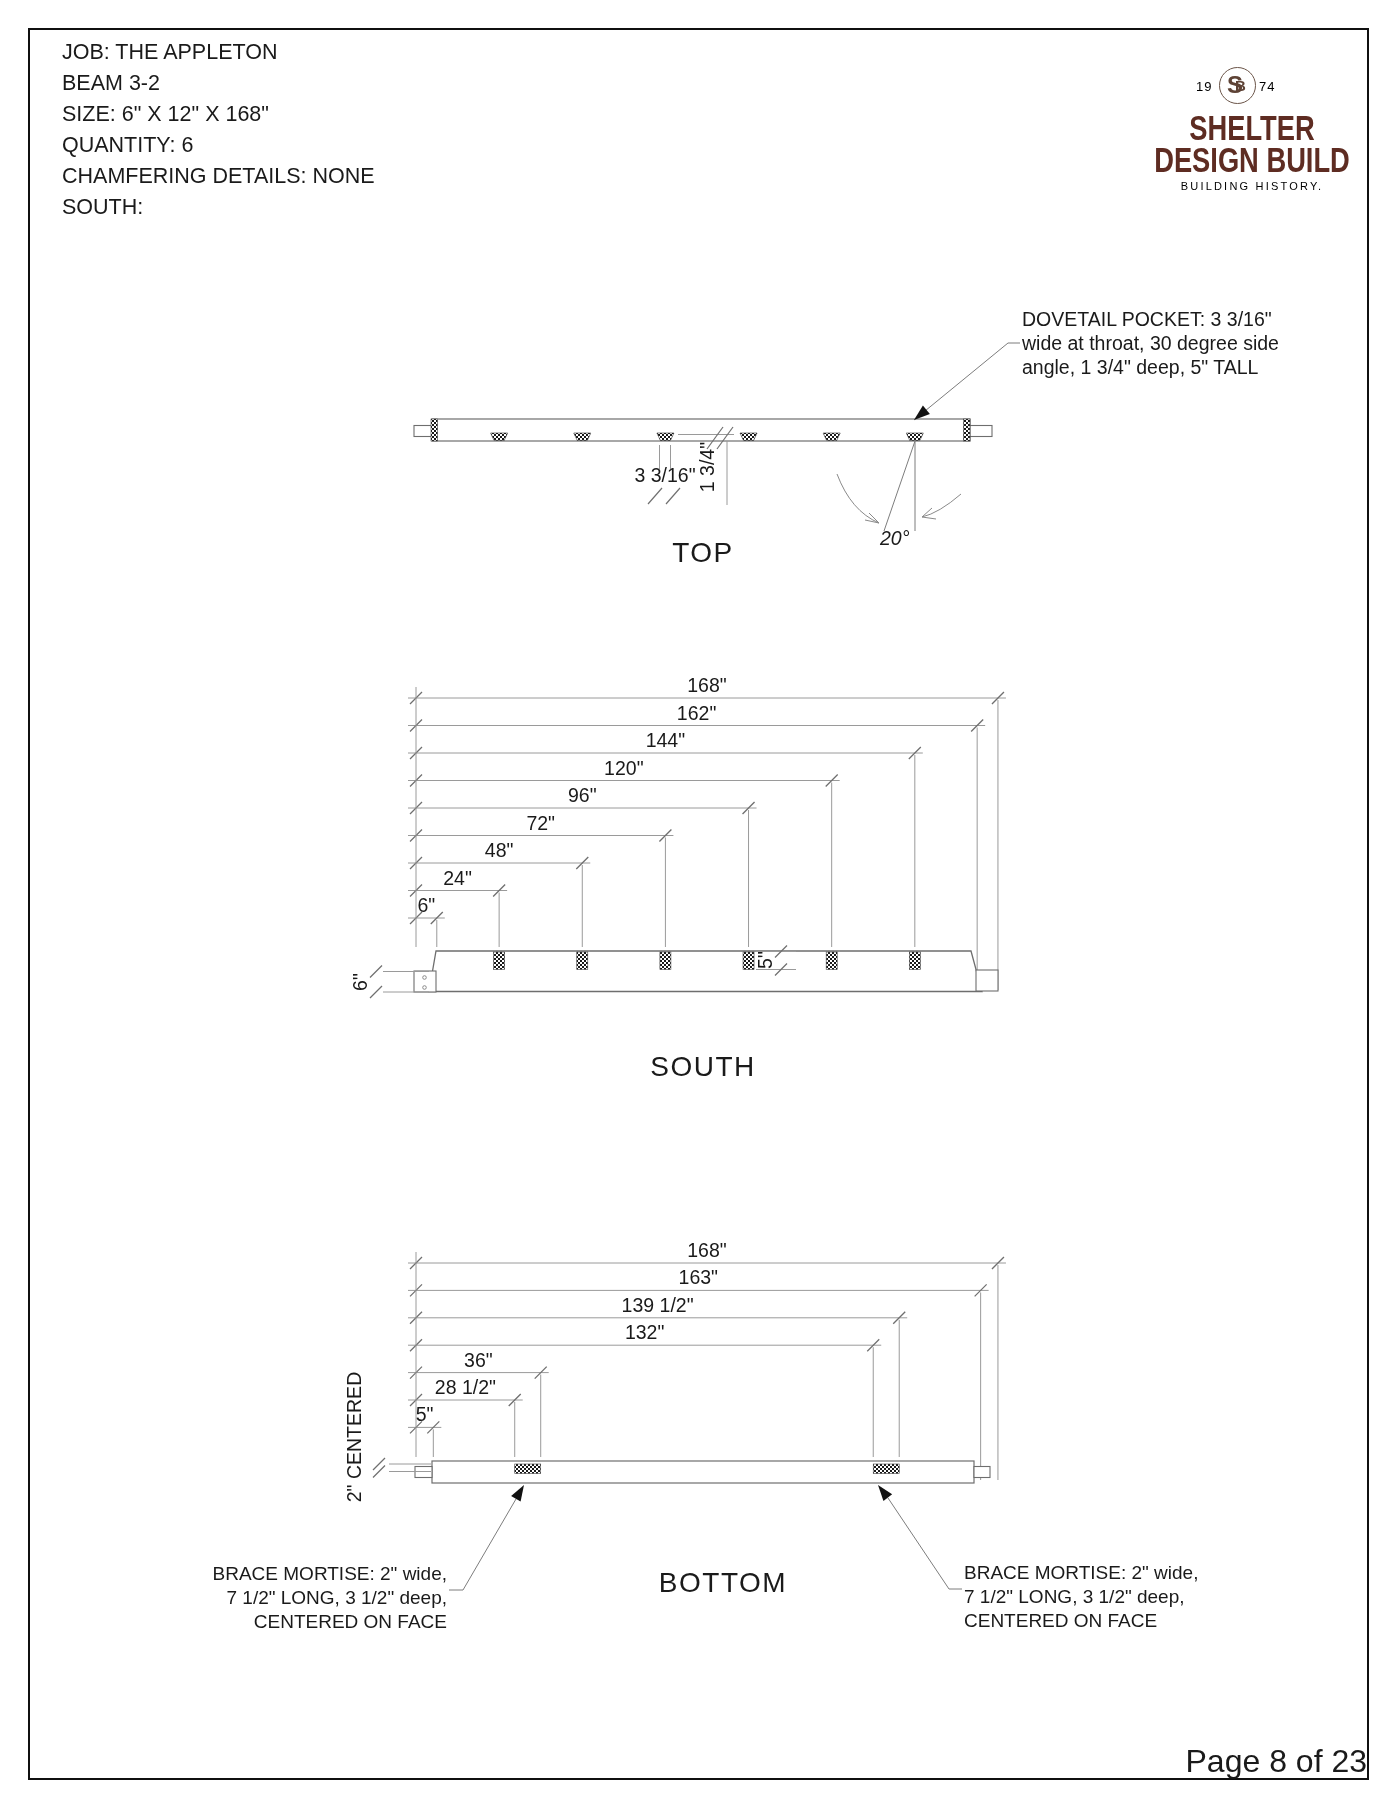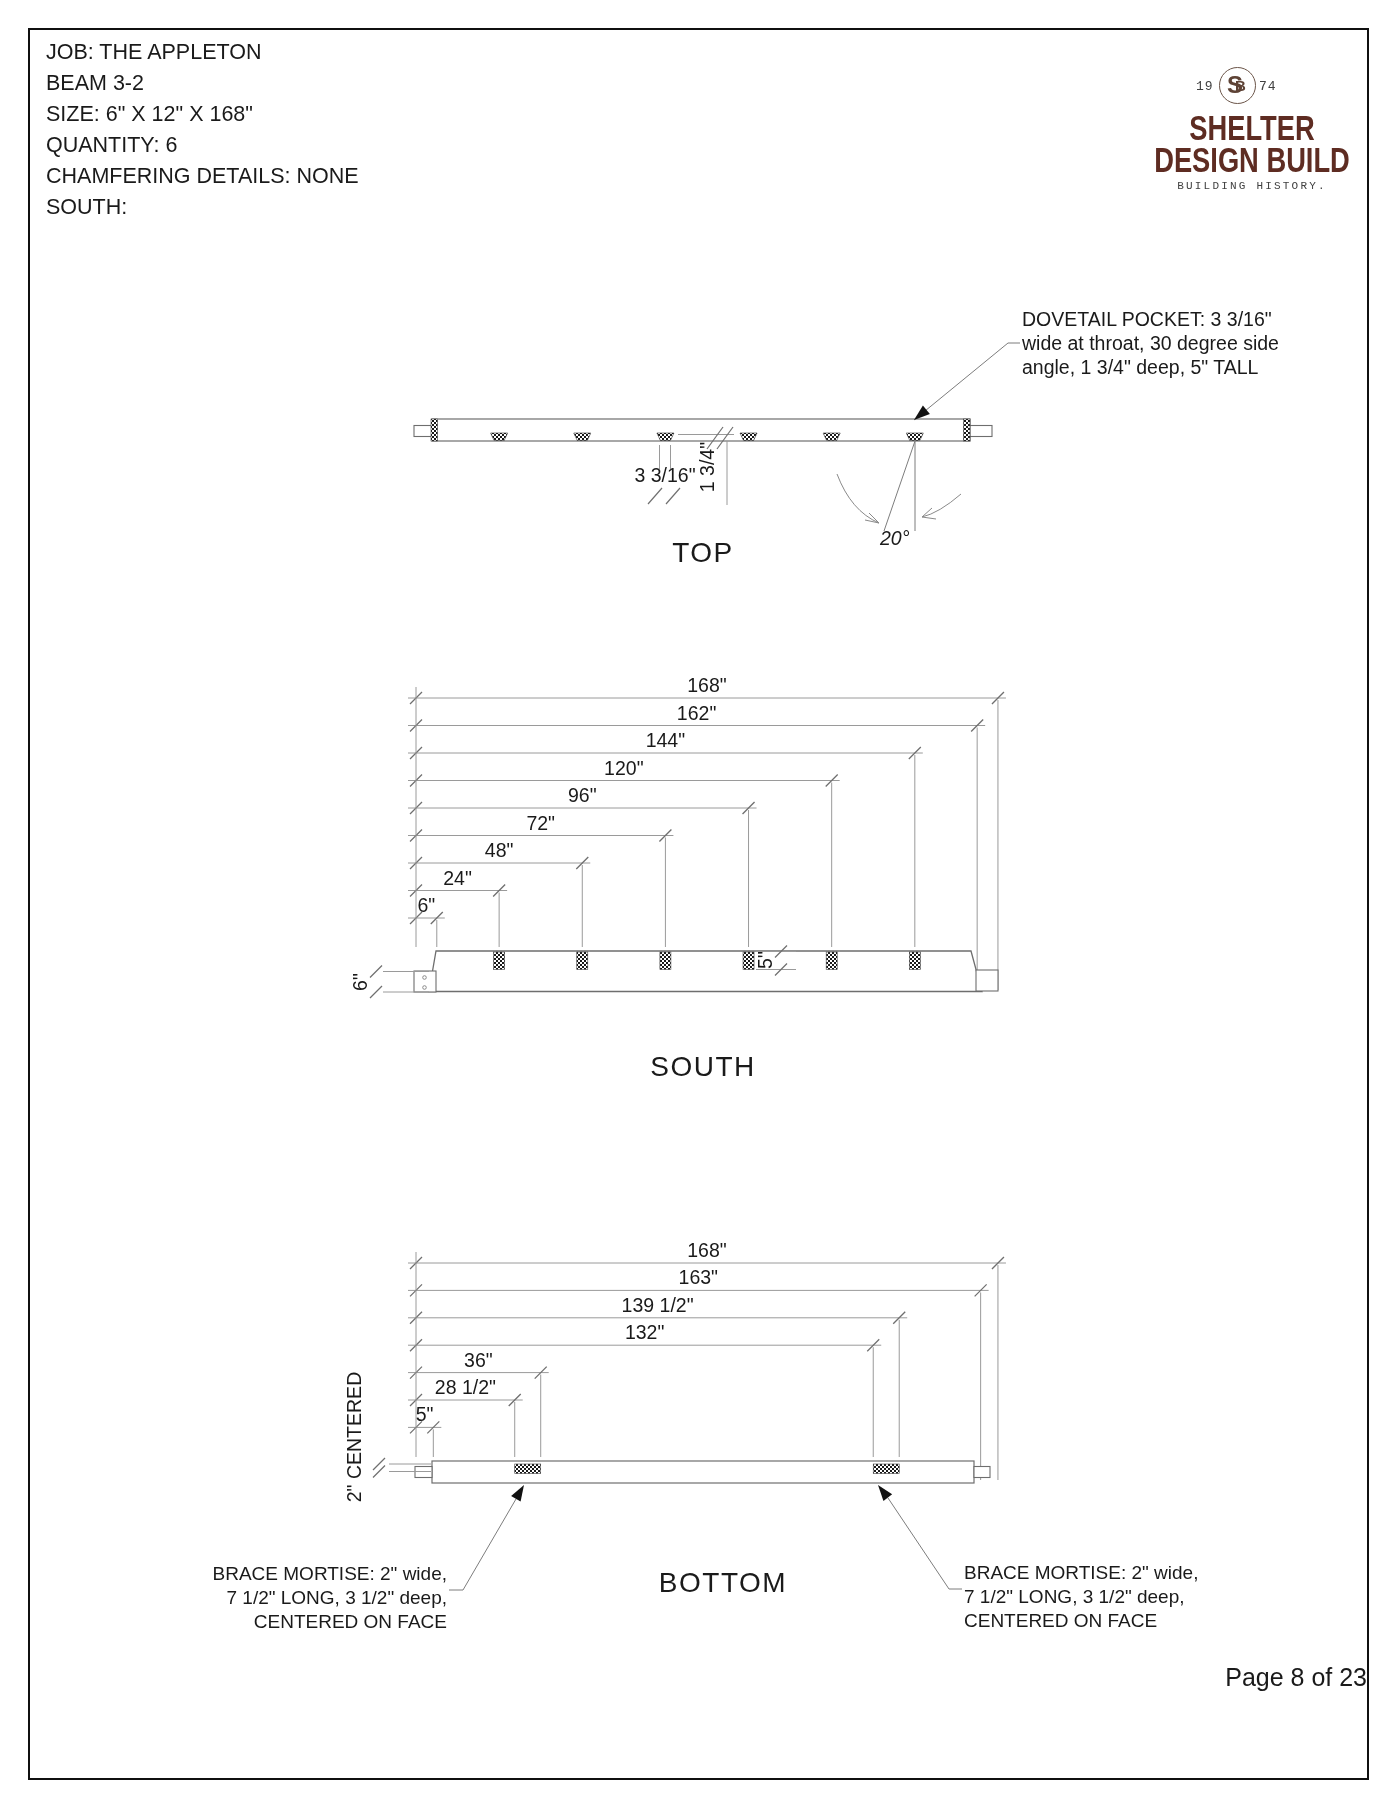--- a/index.html
+++ b/index.html
@@ -1,27 +1,27 @@
 <!DOCTYPE html>
 <html><head>
 <meta charset="utf-8">
 <style>
   html,body{margin:0;padding:0;background:#ffffff;}
   .page{position:relative;width:1400px;height:1812px;background:#ffffff;overflow:hidden;
         font-family:"Liberation Sans",sans-serif;}
   .border{position:absolute;left:28px;top:28px;width:1337px;height:1748px;
           border:2.5px solid #101010;}
   .t{position:absolute;color:#1a1a1a;white-space:nowrap;font-family:"Liberation Sans",sans-serif;}
-  .hdr{font-size:21.5px;line-height:31px;}
+  .hdr{font-size:21.5px;line-height:31px;margin-left:16px;}
   .dimlabel{font-size:19.5px;transform:translateX(-50%);}
   .viewlabel{font-size:28px;letter-spacing:1.5px;transform:translateX(-50%);}
   .note{font-size:19.5px;line-height:24px;}
   .rot{transform:rotate(-90deg);text-align:center;font-size:19.5px;}
   .brand{color:#5e2c22;font-weight:bold;}
-  .muted{color:#404040;font-family:Liberation Mono, monospace;}
+  .muted{color:#000000;}
   svg#draw{position:absolute;left:0;top:0;}
 </style>
 </head>
 <body>
 
 <div class="page">
   <div class="border"></div>
 
   <svg id="draw" width="1400" height="1812">
     <defs>
@@ -202,21 +202,21 @@
     <div>7 1/2" LONG, 3 1/2" deep,</div>
     <div>CENTERED ON FACE</div>
   </div>
   <div class="t note" style="left:964px;top:1561px;width:260px;font-size:19px;">
     <div>BRACE MORTISE: 2" wide,</div>
     <div>7 1/2" LONG, 3 1/2" deep,</div>
     <div>CENTERED ON FACE</div>
   </div>
   <div class="t viewlabel" style="left:723px;top:1567px;">BOTTOM</div>
 
-  <div class="t" style="right:33px;top:1663px;font-size:25px;">Page 8 of 23</div>
+  <div class="t" style="right:33px;top:1743px;font-size:32px;">Page 8 of 23</div>
 <div class="t dimlabel" style="left: 706.976px; top: 674px;">168"</div>
     <div class="t dimlabel" style="left: 696.584px; top: 701.5px;">162"</div>
     <div class="t dimlabel" style="left: 665.408px; top: 729px;">144"</div>
     <div class="t dimlabel" style="left: 623.84px; top: 756.5px;">120"</div>
     <div class="t dimlabel" style="left: 582.272px; top: 784px;">96"</div>
     <div class="t dimlabel" style="left: 540.704px; top: 811.5px;">72"</div>
     <div class="t dimlabel" style="left: 499.136px; top: 839px;">48"</div>
     <div class="t dimlabel" style="left: 457.568px; top: 866.5px;">24"</div>
     <div class="t dimlabel" style="left: 426.392px; top: 894px;">6"</div>
     <div class="t dimlabel" style="left: 706.976px; top: 1239px;">168"</div>

